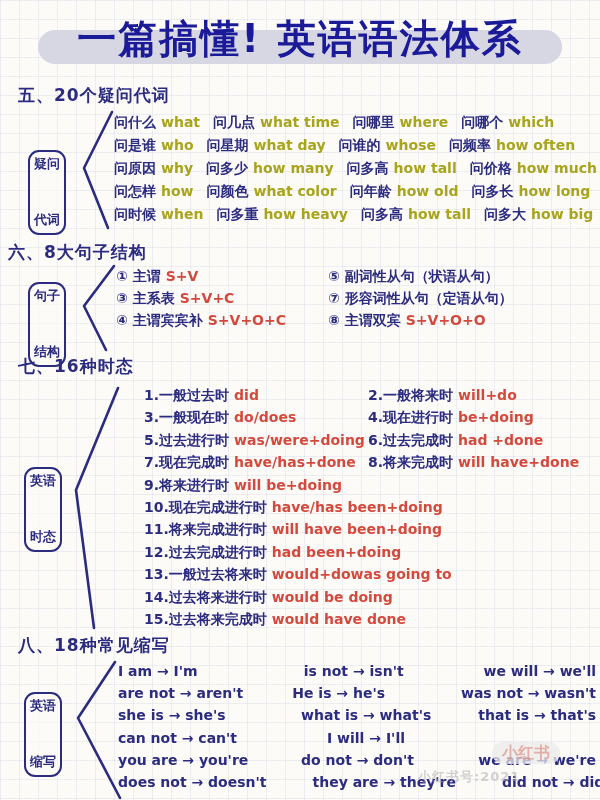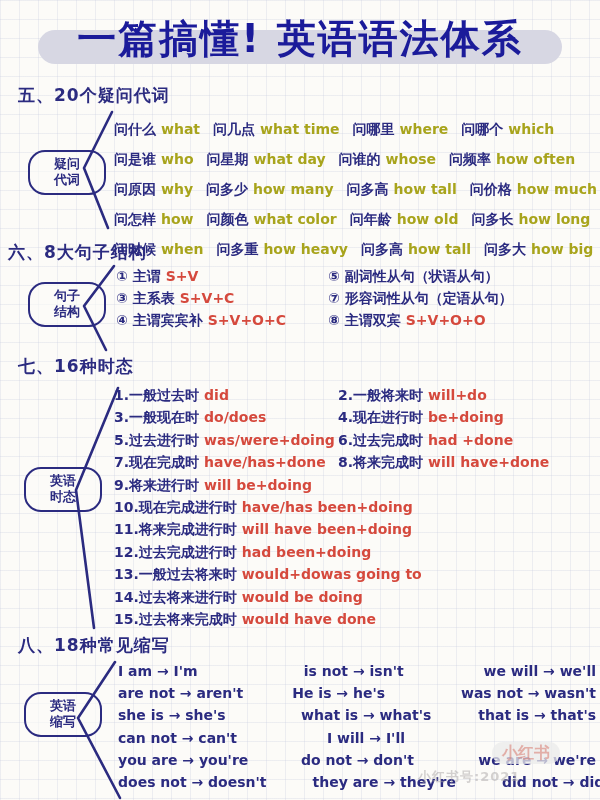--- a/index.html
+++ b/index.html
@@ -14,38 +14,38 @@
     color:#2b2b80;
   }
   
   .title-pill{position:absolute;left:38px;top:30px;width:524px;height:34px;
     border-radius:17px;background:#d7d7e3;}
   .title-text{position:absolute;left:0;top:12px;width:600px;text-align:center;
     font-size:39px;font-weight:800;letter-spacing:2px;color:#1b1b9a;margin:0;}
   
   .heading{position:absolute;font-size:17px;font-weight:800;color:#2b2b80;letter-spacing:1px;white-space:nowrap;}
   .label-box{position:absolute;display:inline-flex;flex-direction:column;align-items:center;justify-content:center;
-    border:2.5px solid #2b2b80;border-radius:17px;padding:4px 24px;background:rgba(252,251,248,.6);}
+    border:2.5px solid #2b2b80;border-radius:11px;padding:4px 4px;background:rgba(252,251,248,.6);gap:40px;}
   .label-box span{font-size:13px;font-weight:800;line-height:1.25;color:#2b2b80;white-space:nowrap;}
   .bracket{position:absolute;}
   .bracket polyline{fill:none;stroke:#2b2b80;stroke-width:2.6;stroke-linecap:round;stroke-linejoin:round;}
   .content{position:absolute;}
   .row{white-space:nowrap;font-weight:700;}
   .cell{display:inline-block;}
   .zh{color:#2b2b80;font-size:14px;font-weight:700;}
   .en{margin-left:5px;font-size:14px;font-weight:700;}
   .en.olive{color:#a8a41c;}
   .en.red{color:#d5493d;}
   .plain{color:#2b2b80;font-size:14px;font-weight:700;}
   
-  .rows-s5 .row{height:23px;line-height:23px;margin-top:7px;}
+  .rows-s5 .row{height:23px;line-height:23px;}
   .rows-s5 .cell{margin-right:13px;}
   .rows-s6 .row{height:22px;line-height:22px;display:flex;}
   .rows-s6 .cell:first-child{width:212px;}
-  .rows-s7 .row{height:22.4px;line-height:22.4px;display:flex;}
+  .rows-s7 .row{height:22.4px;line-height:22.4px;display:flex;margin-left:30px;}
   .rows-s7 .cell:first-child{min-width:224px;}
   .rows-s8 .row{height:22.2px;line-height:22.2px;display:flex;gap:46px;}
   .rows-s8 .cell:nth-child(1){width:163px;}
   .rows-s8 .cell:nth-child(2){width:156px;}
   
   .wm-badge{position:absolute;left:492px;top:742px;width:68px;height:22px;border-radius:11px;
     background:rgba(235,235,235,.75);color:rgba(215,120,110,.55);font-size:16px;font-weight:700;
     display:flex;align-items:center;justify-content:center;}
   .wm-id{position:absolute;left:418px;top:768px;font-size:13px;font-weight:700;
     color:rgba(170,165,165,.5);letter-spacing:1px;}

